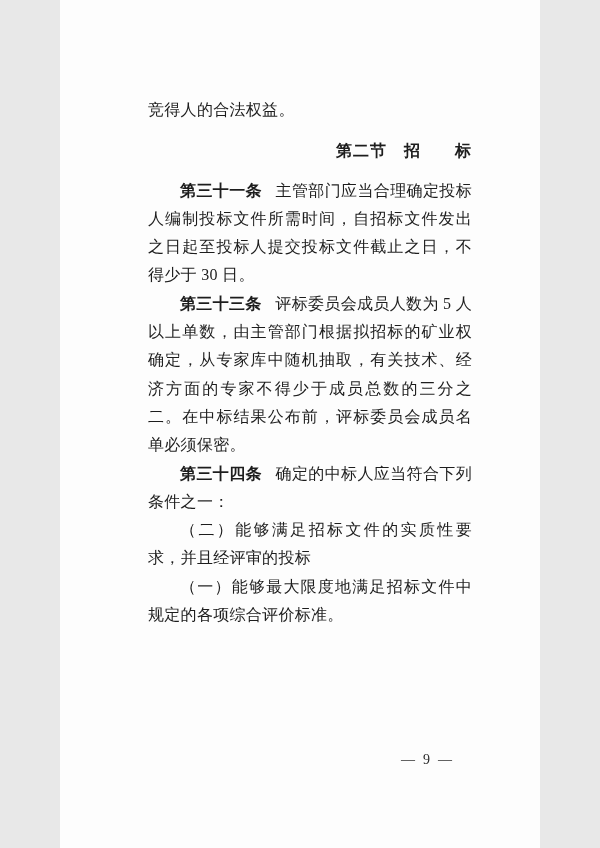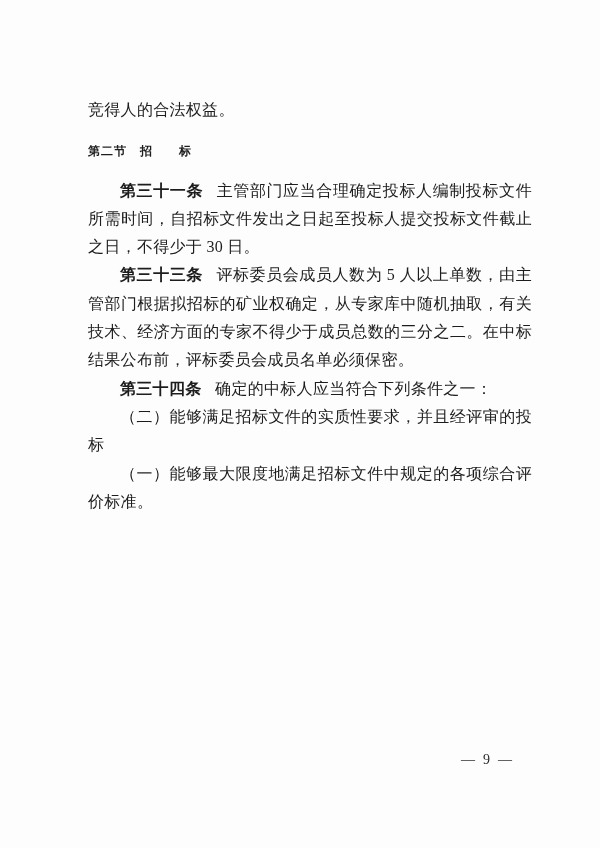--- a/index.html
+++ b/index.html
@@ -2,21 +2,21 @@
 <html lang="zh"><head>
 <meta charset="utf-8">
 <style>
   html, body {
     margin: 0;
     padding: 0;
     background: #e8e8e8;
   }
   .page {
     position: relative;
-    width: 600px;
+    width: 480px;
     height: 848px;
     margin: 0 auto;
     background: #fdfdfd;
     color: #1d1d1d;
     font-family: "Liberation Serif", "DejaVu Serif", serif;
     overflow: hidden;
     box-sizing: border-box;
   }
   .doc-body {
     position: absolute;
@@ -35,23 +35,23 @@
   }
   .para.indent {
     text-indent: 2em;
   }
   .article-label {
     font-weight: 700;
     margin-right: 0.85em;
   }
   .section-heading {
     margin: 13px 0 11px 0;
-    font-size: 12px;
+    font-size: 16px;
     font-weight: 700;
-    text-align: left;
+    text-align: right;
     letter-spacing: 1px;
   }
   .page-number {
     position: absolute;
     top: 752px;
     right: 88px;
     font-size: 14px;
     color: #2a2a2a;
     white-space: nowrap;
   }

